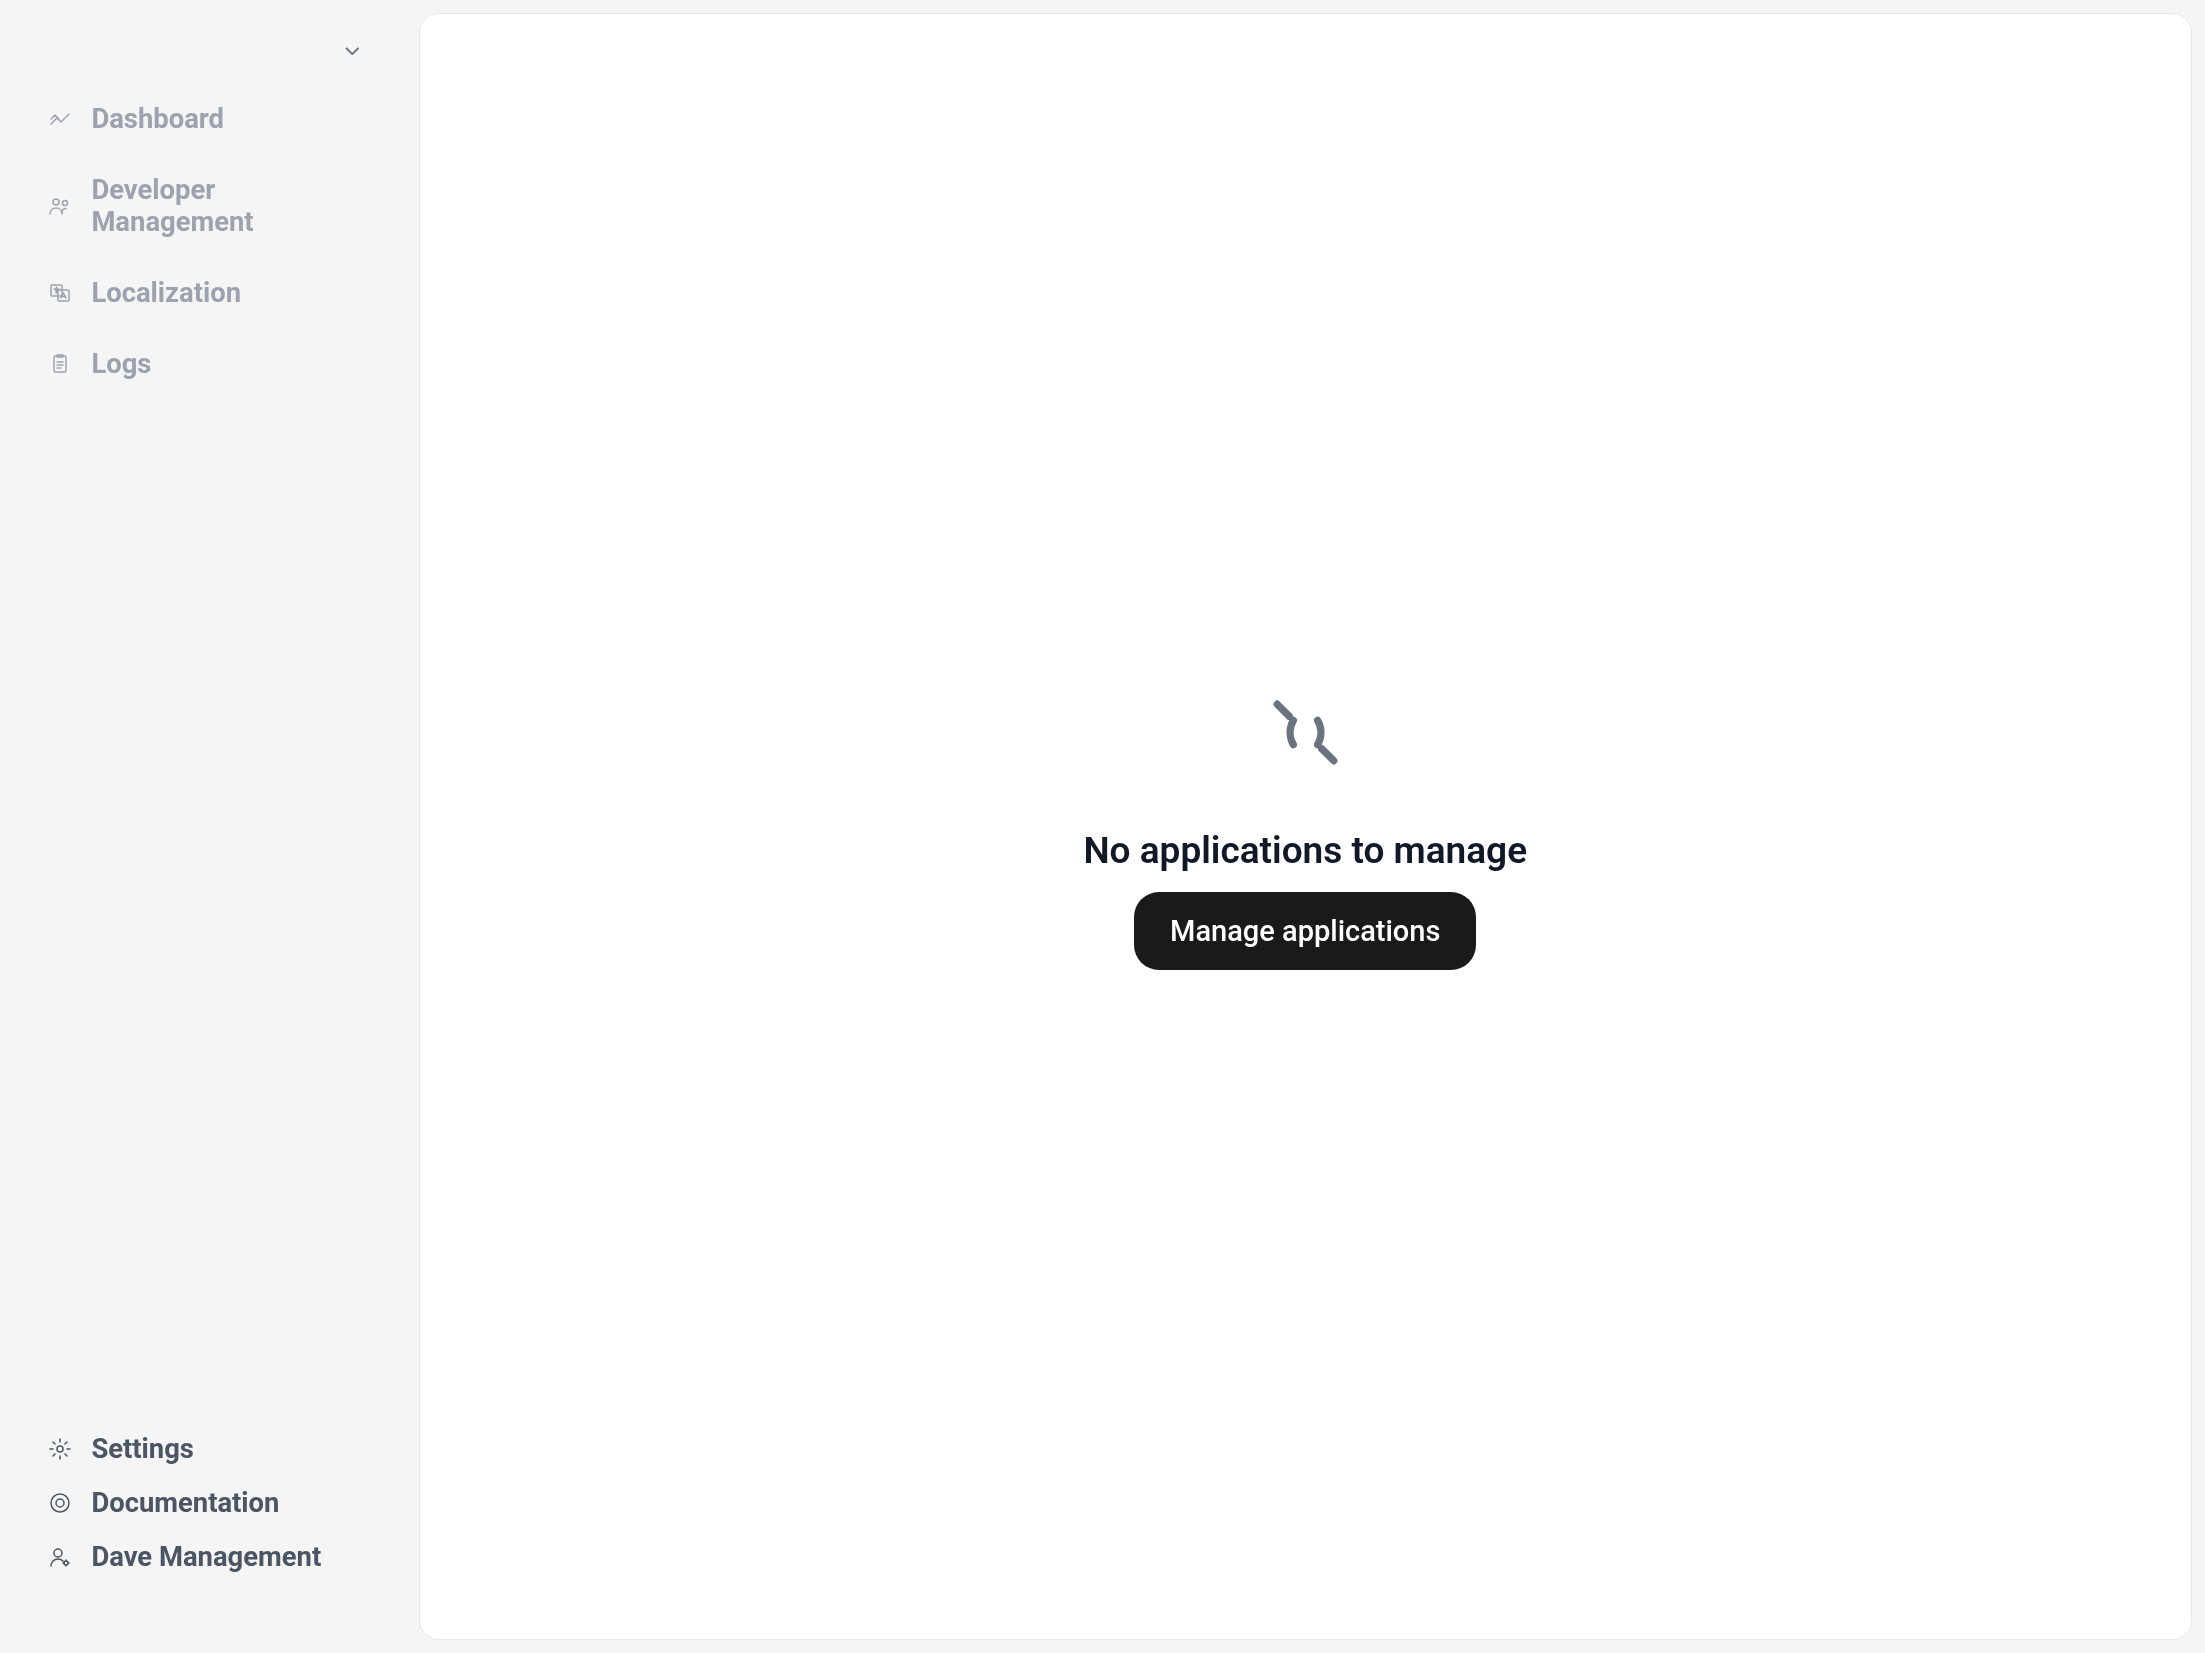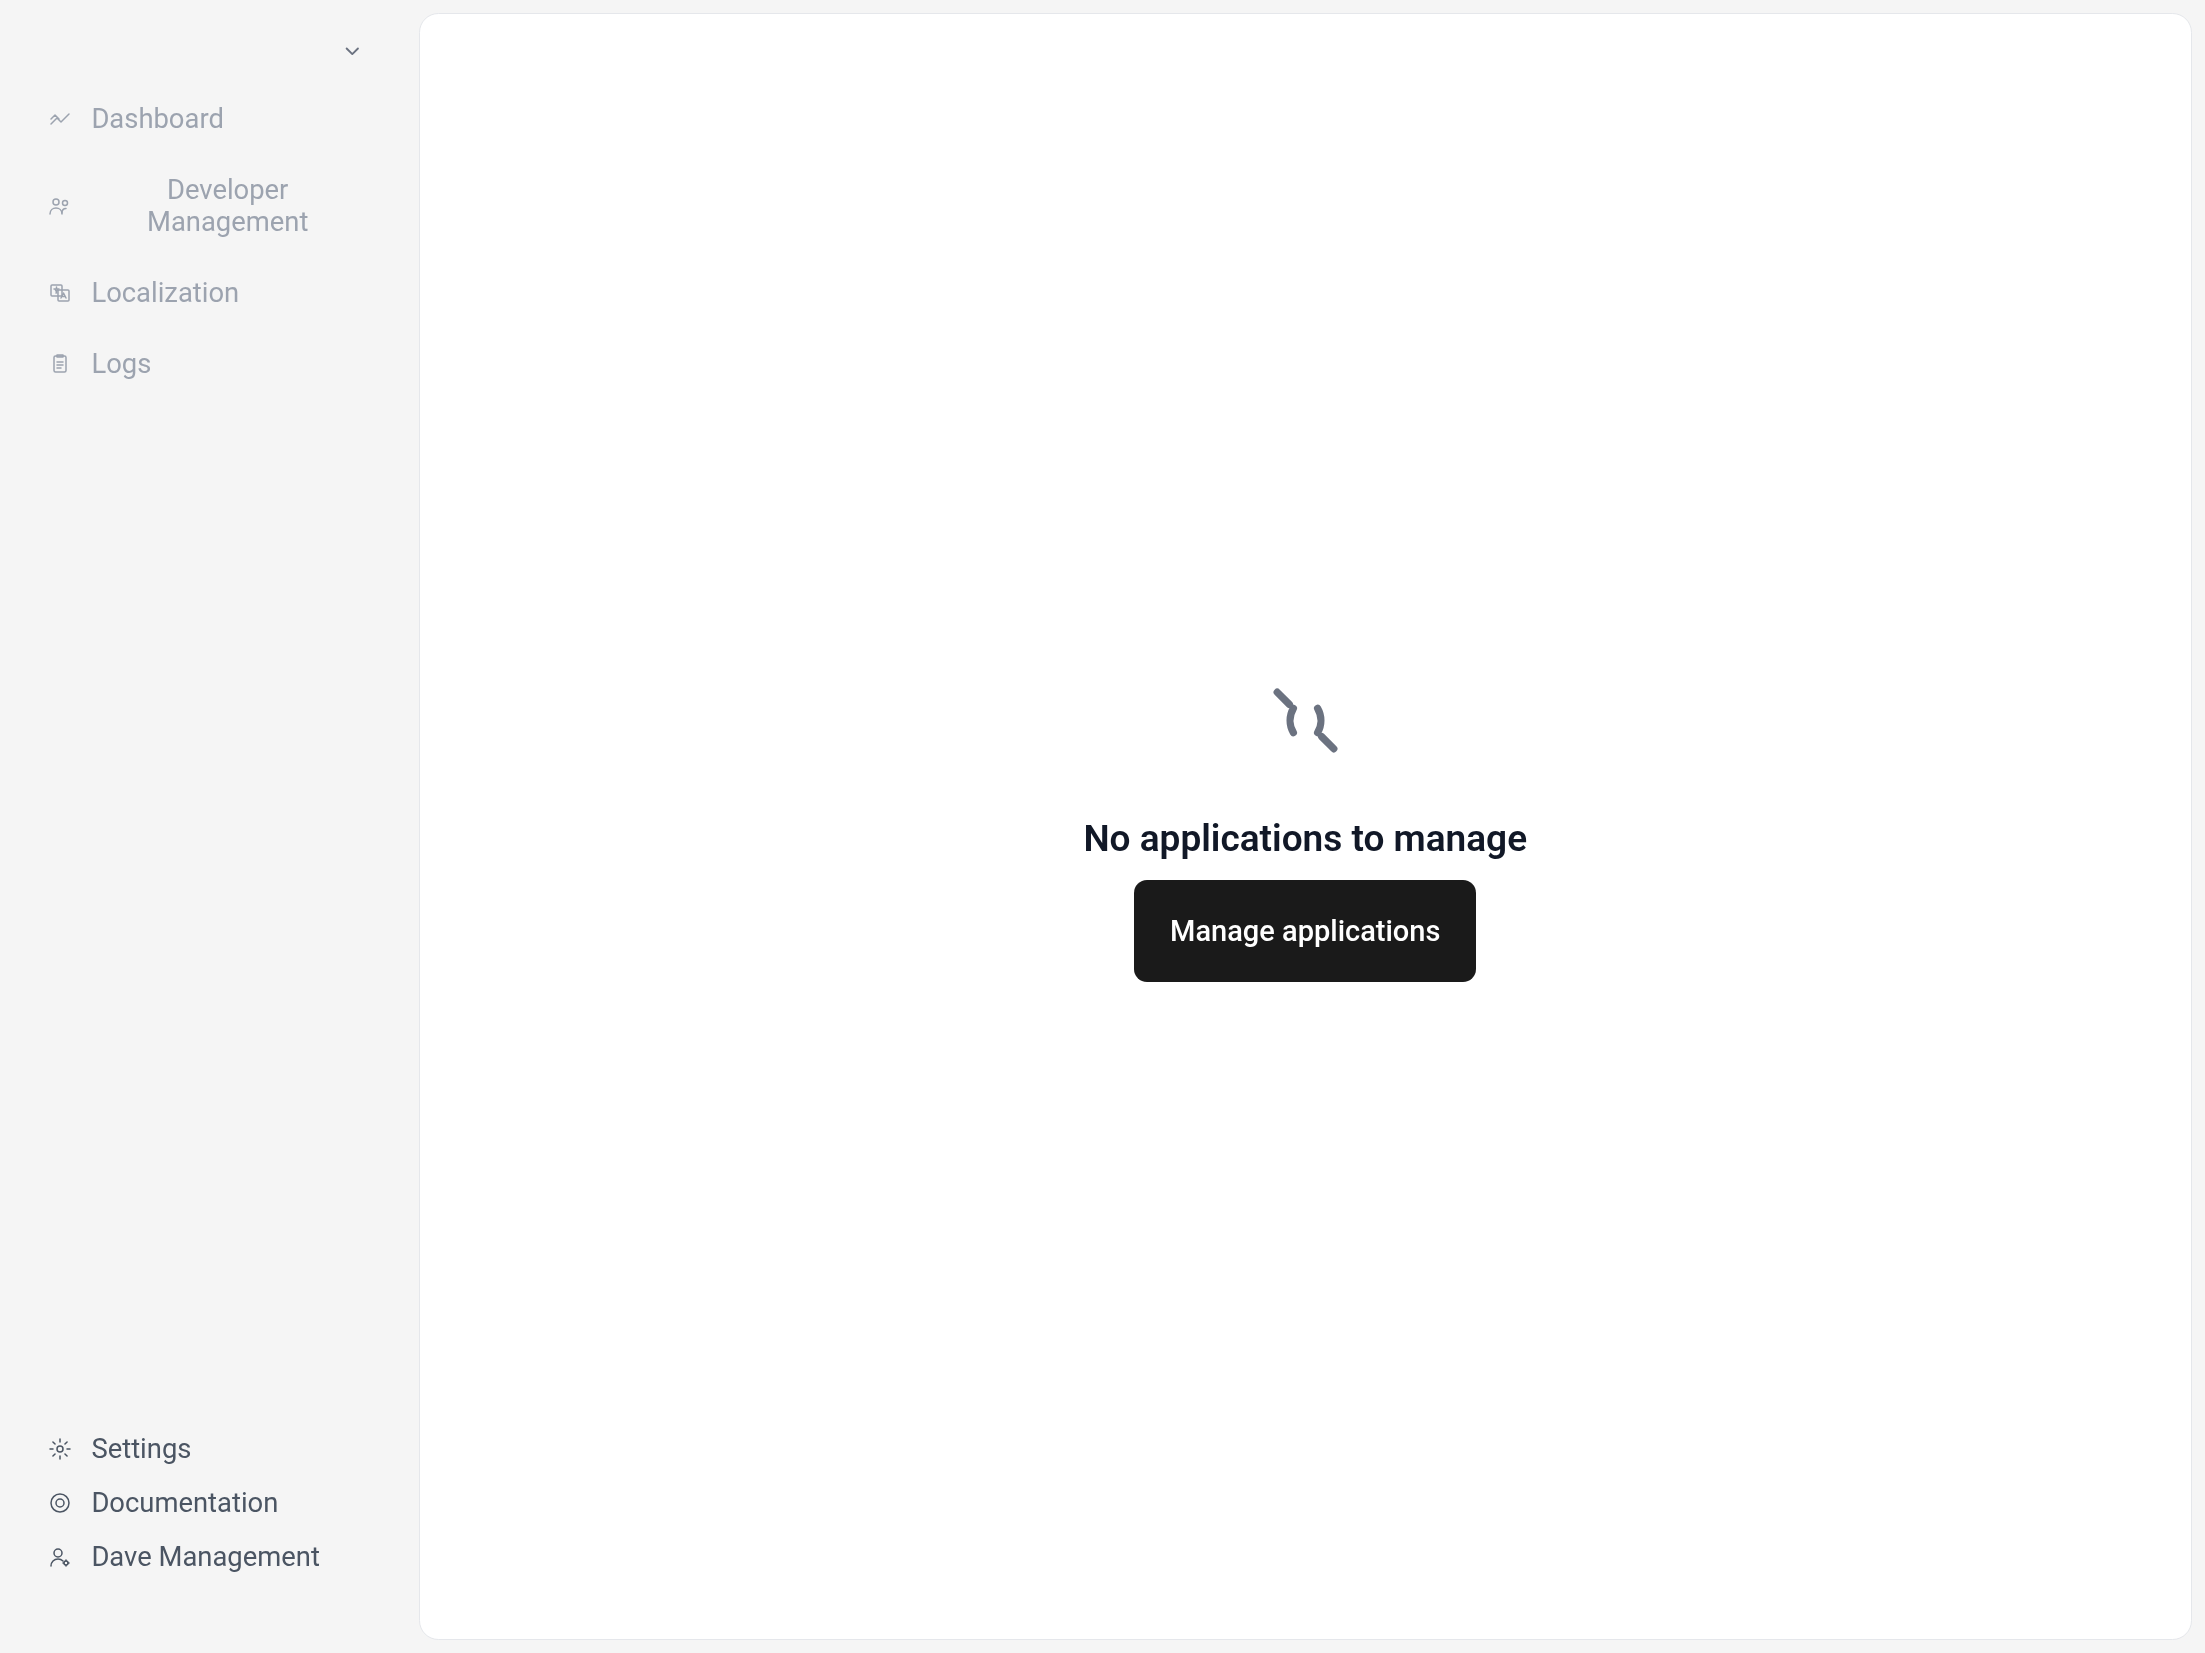--- a/index.html
+++ b/index.html
@@ -67,22 +67,21 @@
       justify-content: center;
     }
     
     .sidebar-item .icon svg {
       width: 100%;
       height: 100%;
     }
     
     .sidebar-item .label {
       font-size: 27.4px;
-      font-weight: 400;
-      text-align: center;
+      font-weight: 700;
     }
     
     .sidebar-footer {
       display: flex;
       flex-direction: column;
       gap: 22px;
       padding: 0 48px 48px 48px;
     }
     
     .main-content {
@@ -132,22 +131,22 @@
       font-size: 29px;
       font-weight: 400;
       color: #6b7280;
       margin-bottom: 42px;
     }
     
     .primary-button {
       background-color: #1a1a1a;
       color: #ffffff;
       border: none;
-      border-radius: 13px;
-      padding: 34px 36px;
+      border-radius: 25px;
+      padding: 22px 36px;
       font-size: 29px;
       font-weight: 500;
       cursor: pointer;
       font-family: inherit;
     }
   </style>
 </head>
 <body>
 
 <aside class="sidebar">

